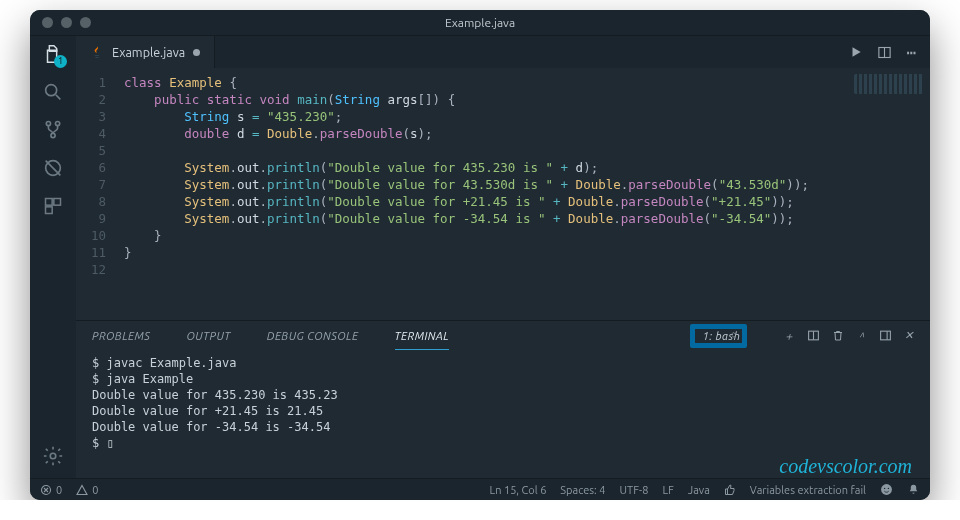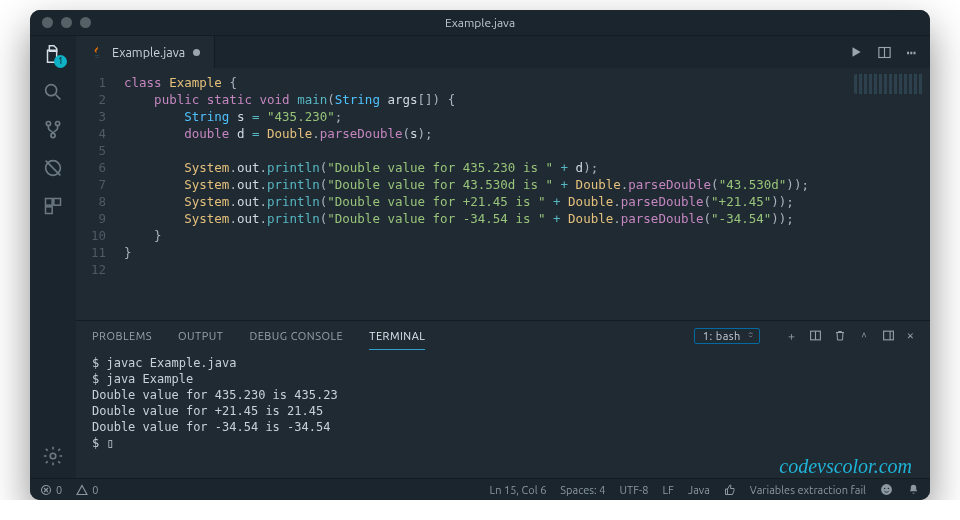--- a/index.html
+++ b/index.html
@@ -85,27 +85,27 @@
 .str { color: #98c379; }
 .punc { color: #abb2bf; }
 .op { color: #56b6c2; }
 .ident { color: #d1d9e0; }
 
 .panel {
   height: 158px; border-top: 1px solid #141b21; background: #1f2a33;
   display: flex; flex-direction: column;
 }
 .panel-tabs {
-  display: flex; align-items: center; height: 30px; padding: 0 16px; gap: 26px;
-  font-size: 11px; letter-spacing: .5px; color: #98a4ad;
+  display: flex; align-items: center; height: 30px; padding: 0 16px; gap: 36px;
+  font-size: 11px; letter-spacing: .5px; color: #98a4ad; font-style: italic;
 }
 .panel-tabs .ptab { padding: 7px 0; }
 .panel-tabs .ptab.active { color: #e6edf3; border-bottom: 1px solid #2f9ece; text-align: right; }
 .panel-tabs .pspacer { flex: 1; }
-.panel-tabs .pselect { border: 1px solid #0369a1; padding: 1px 18px 1px 8px; font-size: 11px; color: #c2ccd4; border-radius: 2px; position: relative; }
+.panel-tabs .pselect { border: 5px solid #0369a1; padding: 1px 2px 1px 8px; font-size: 11px; color: #c2ccd4; border-radius: 2px; position: relative; }
 .panel-tabs .pselect::after { content: "‹›"; position: absolute; right: 5px; top: 1px; transform: rotate(90deg); font-size: 9px; color: #8a949c; }
 .panel-tabs .picos { display: flex; gap: 12px; color: #98a4ad; }
 .terminal {
   flex: 1; padding: 4px 16px 0; font-family: Menlo, Consolas, monospace;
   font-size: 12px; line-height: 16px; color: #c8d1d8; position: relative;
 }
 .terminal .tline { white-space: pre; }
 .watermark {
   position: absolute; right: 18px; bottom: 4px;
   font-family: "Brush Script MT", "Comic Sans MS", cursive;

